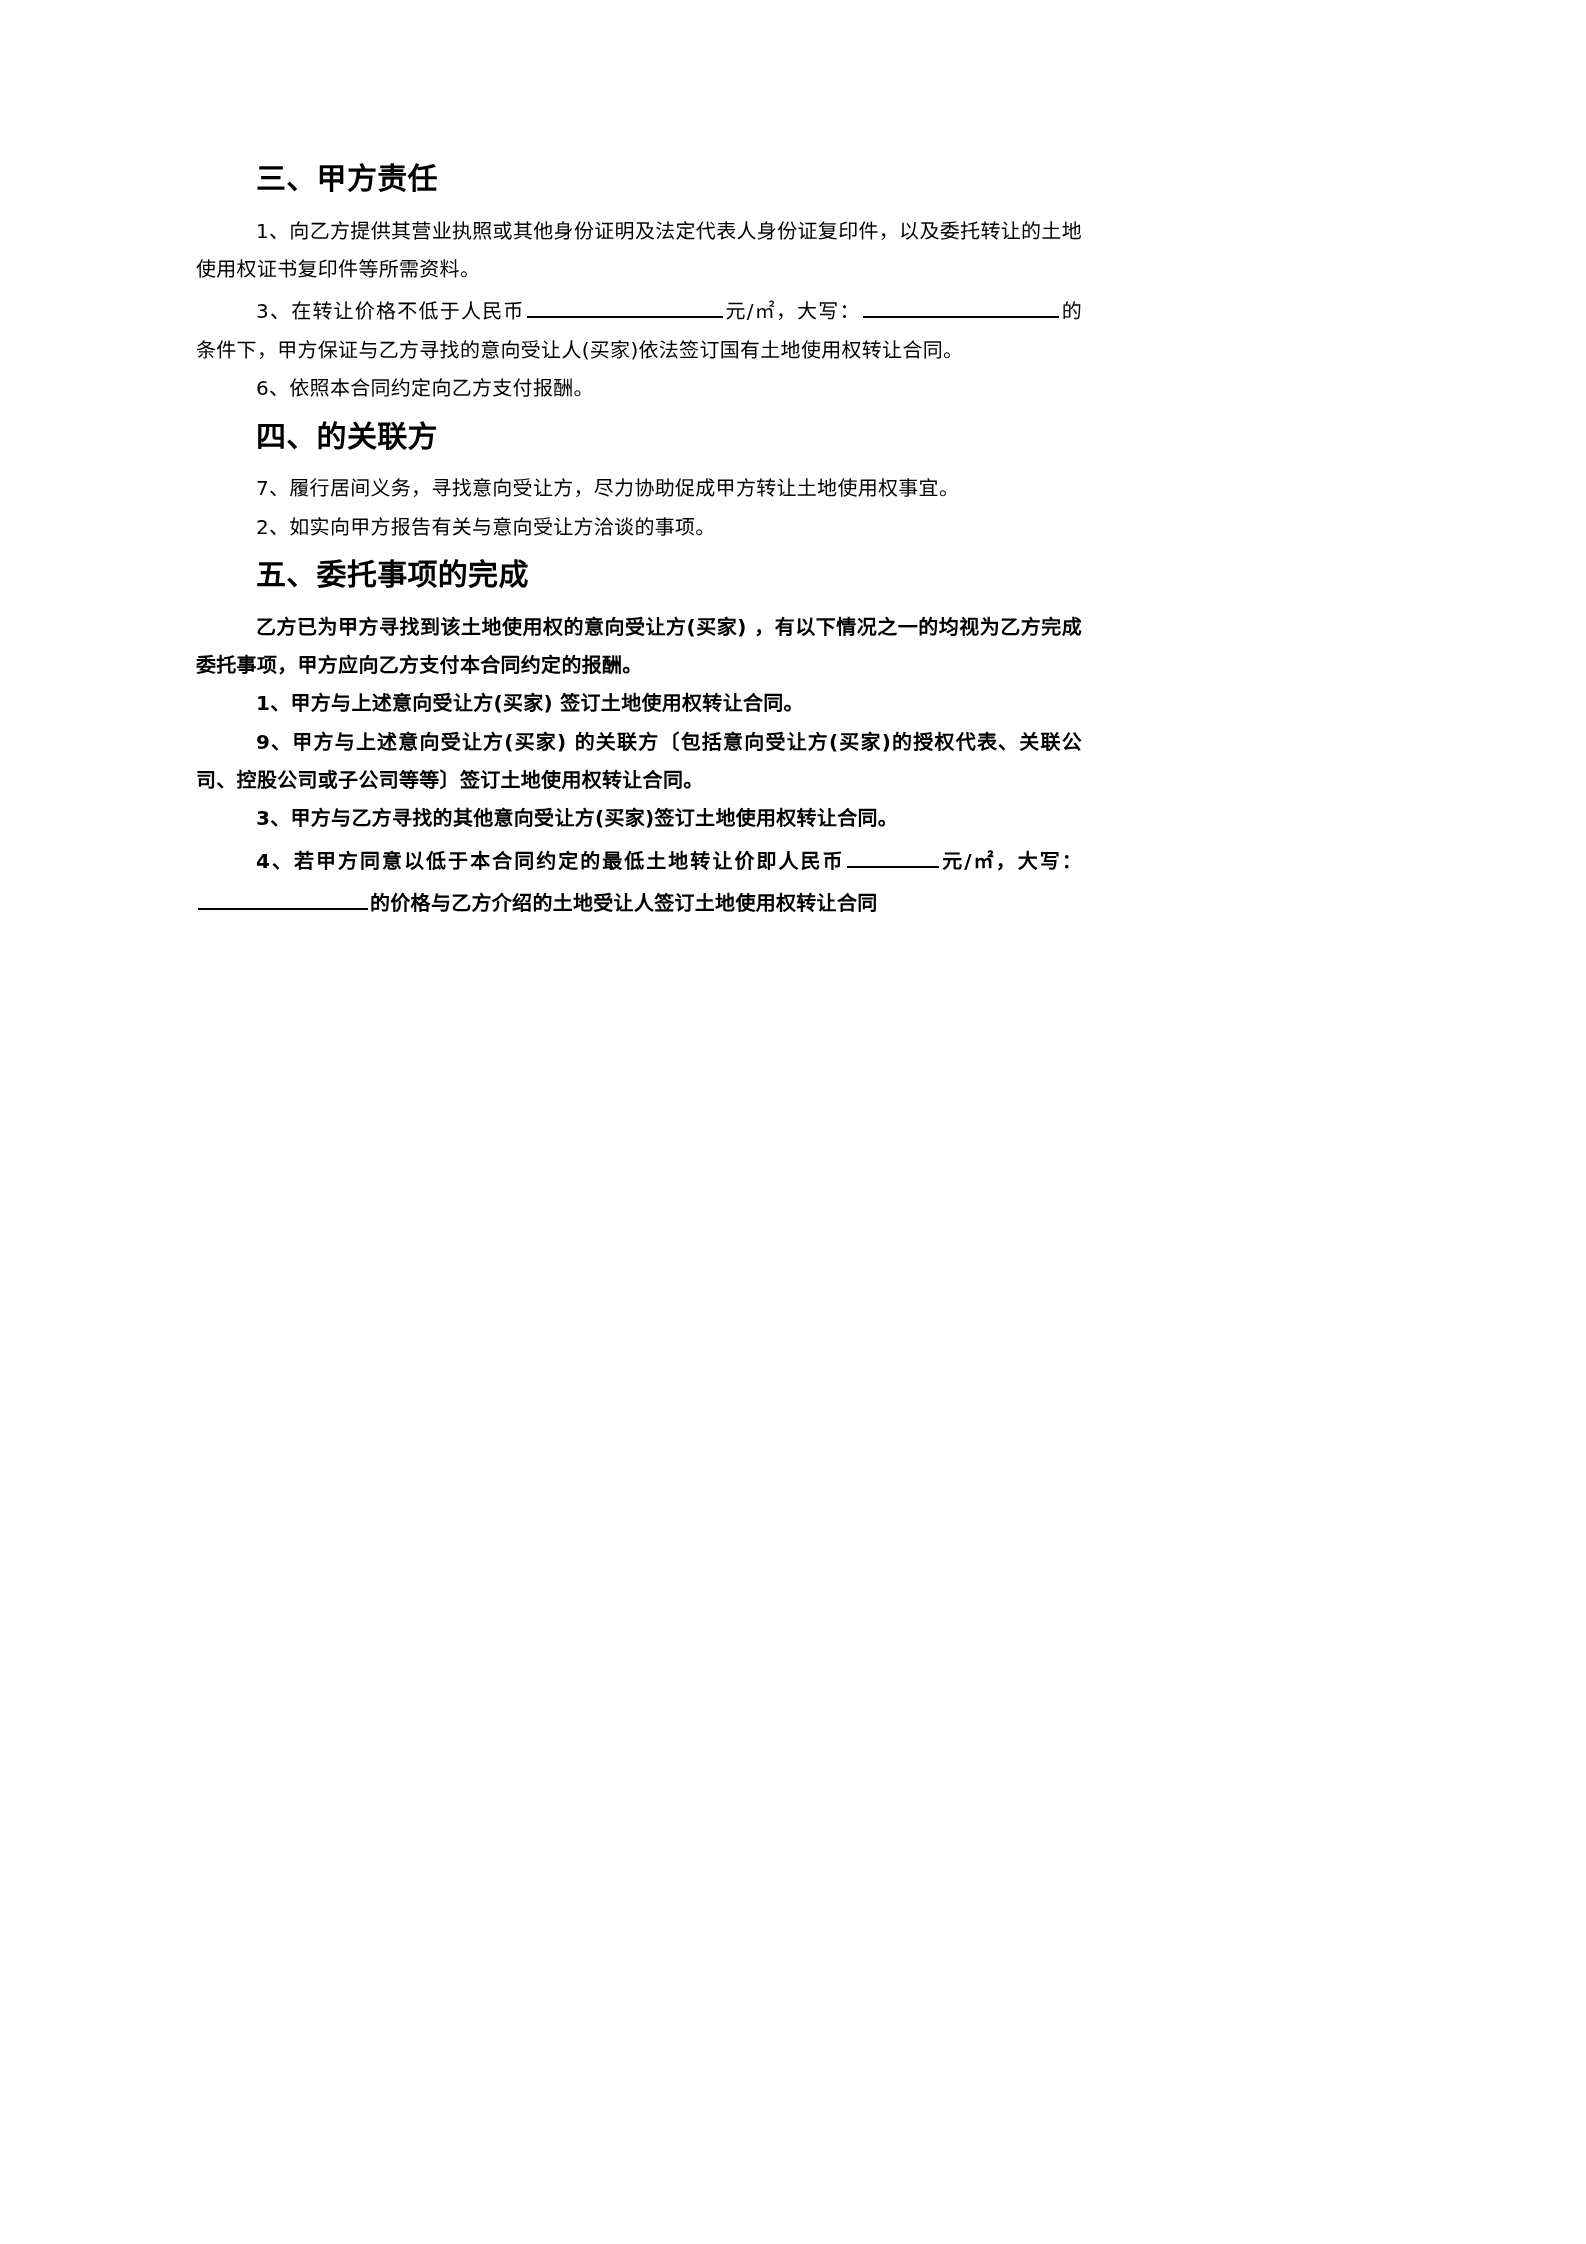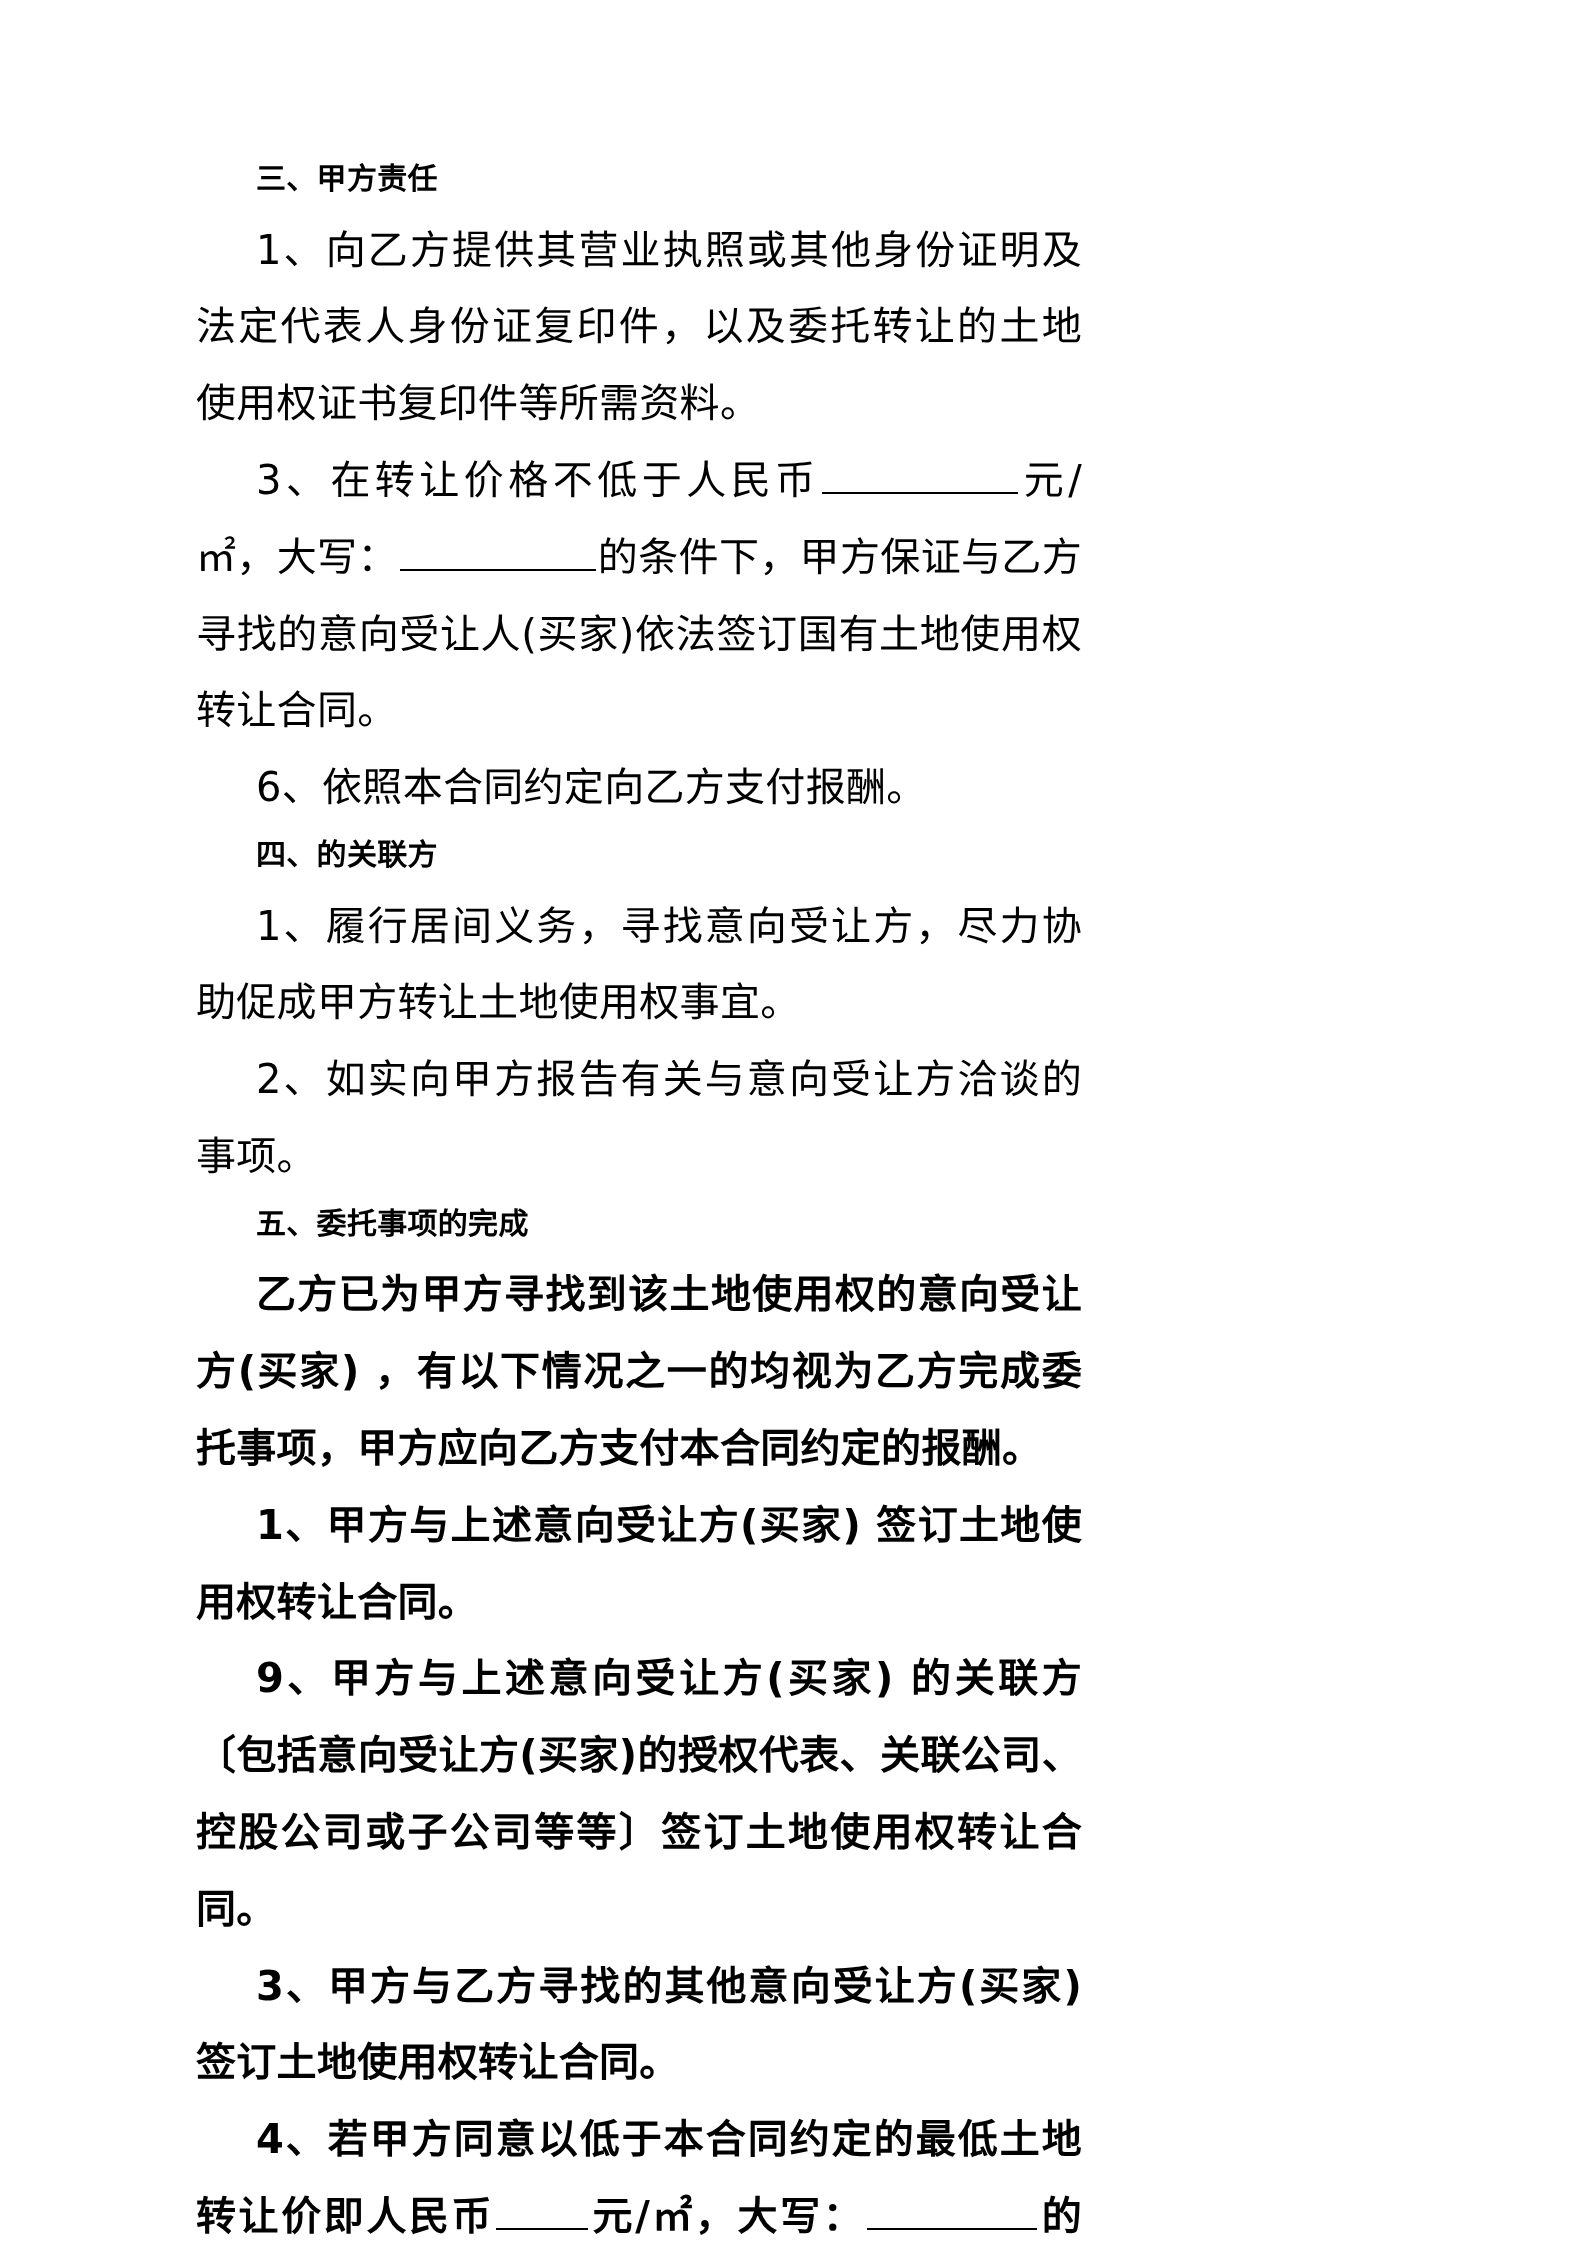--- a/index.html
+++ b/index.html
@@ -28,21 +28,21 @@
   .heading {
     font-weight: bold;
     margin: 0 0 4px 0;
     text-indent: 60px;
     font-size: 30px;
     line-height: 1.92;
   }
   .para {
     margin: 0;
     text-indent: 60px;
-    font-size: 40px;
+    font-size: 20px;
     line-height: 1.92;
     text-align: justify;
     text-justify: inter-ideograph;
   }
   .para.bold {
     font-weight: bold;
   }
   .blank-sm {
     display: inline-block;
     min-width: 92px;
@@ -73,21 +73,21 @@
 
 <div class="page">
   <div class="doc-body">
 
     <p class="heading">三、甲方责任</p>
     <p class="para">1、向乙方提供其营业执照或其他身份证明及法定代表人身份证复印件，以及委托转让的土地使用权证书复印件等所需资料。</p>
     <p class="para"><span>3、在转让价格不低于人民币</span><span class="blank-lg"></span><span>元/㎡，大写：</span><span class="blank-lg"></span><span>的条件下，甲方保证与乙方寻找的意向受让人(买家)依法签订国有土地使用权转让合同。</span></p>
     <p class="para">6、依照本合同约定向乙方支付报酬。</p>
 
     <p class="heading">四、的关联方</p>
-    <p class="para">1、履行居间义务，寻找意向受让方，尽力协助促成甲方转让土地使用权事宜。</p>
+    <p class="para">7、履行居间义务，寻找意向受让方，尽力协助促成甲方转让土地使用权事宜。</p>
     <p class="para">2、如实向甲方报告有关与意向受让方洽谈的事项。</p>
 
     <p class="heading">五、委托事项的完成</p>
     <p class="para bold">乙方已为甲方寻找到该土地使用权的意向受让方(买家) ，有以下情况之一的均视为乙方完成委托事项，甲方应向乙方支付本合同约定的报酬。</p>
     <p class="para bold">1、甲方与上述意向受让方(买家) 签订土地使用权转让合同。</p>
     <p class="para bold">9、甲方与上述意向受让方(买家) 的关联方〔包括意向受让方(买家)的授权代表、关联公司、控股公司或子公司等等〕签订土地使用权转让合同。</p>
     <p class="para bold">3、甲方与乙方寻找的其他意向受让方(买家)签订土地使用权转让合同。</p>
     <p class="para bold"><span>4、若甲方同意以低于本合同约定的最低土地转让价即人民币</span><span class="blank-sm"></span><span>元/㎡，大写：</span><span class="blank-md"></span><span>的价格与乙方介绍的土地受让人签订土地使用权转让合同</span></p>
 
   </div>

